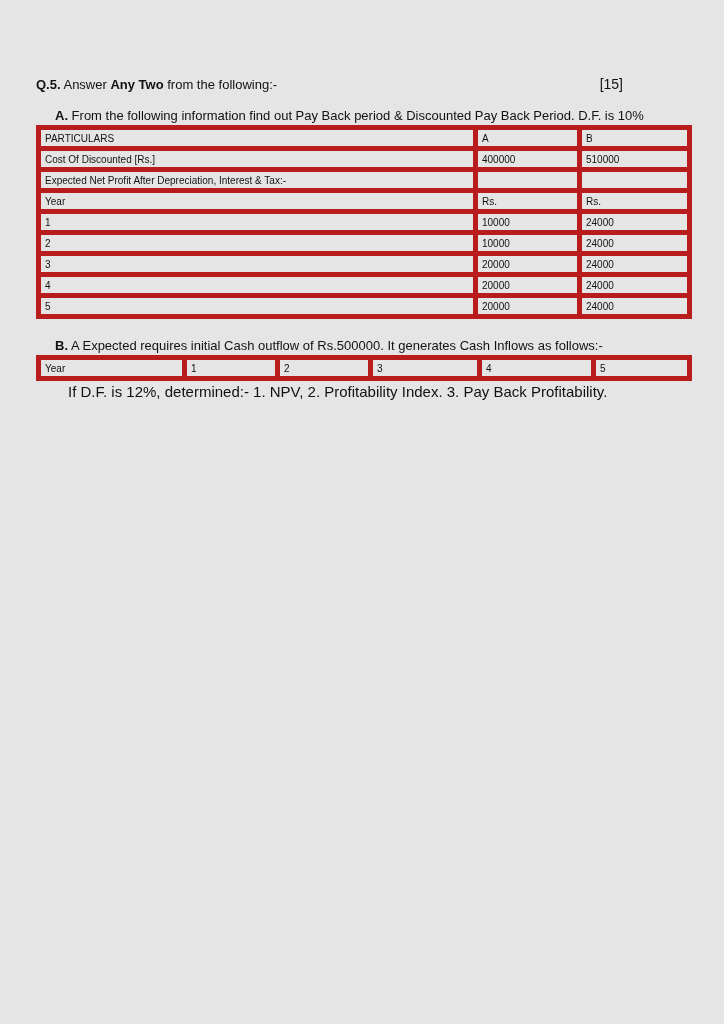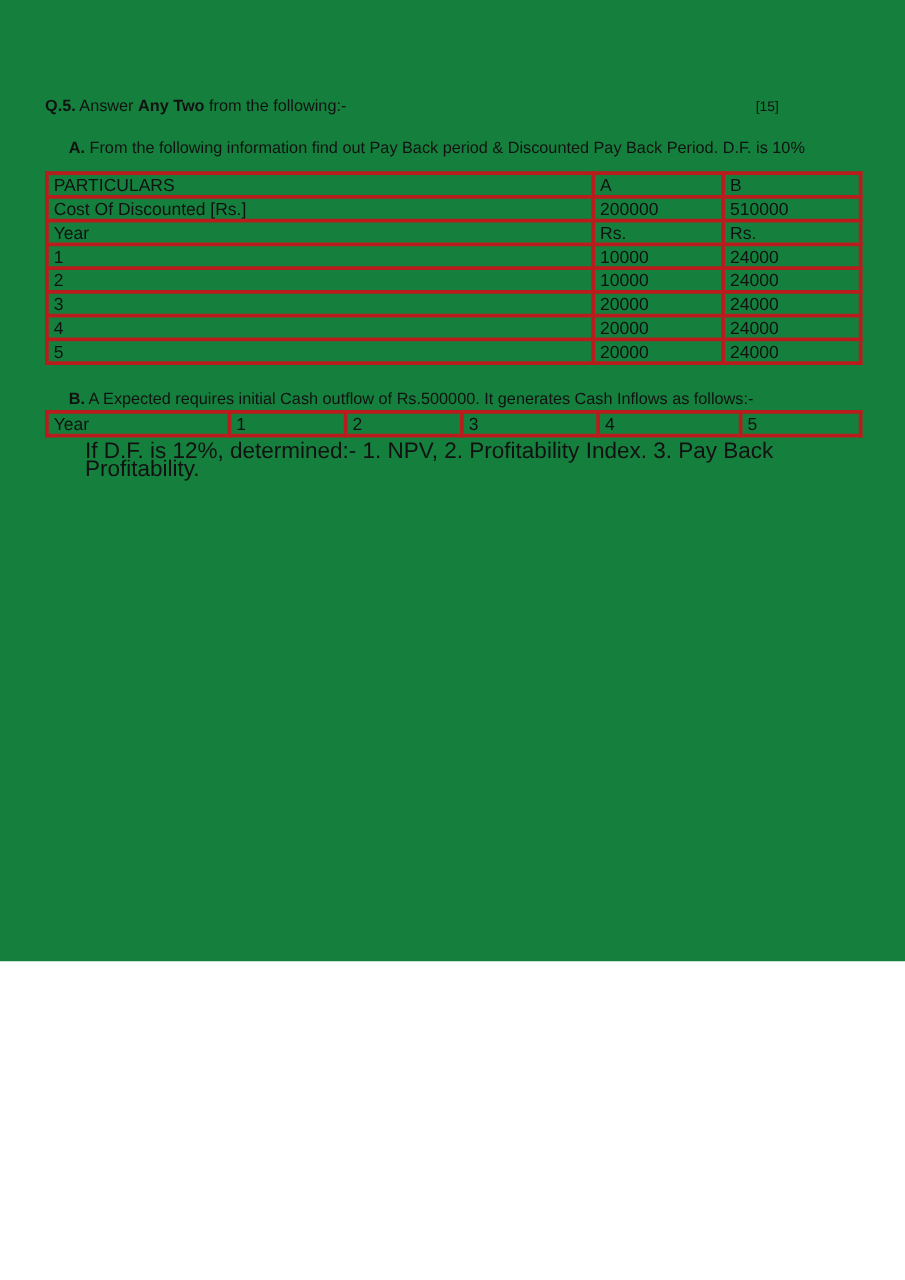--- a/index.html
+++ b/index.html
@@ -3,56 +3,56 @@
 <meta charset="utf-8">
 <style>
   html, body { margin: 0; padding: 0; }
   body {
     width: 724px; height: 1024px;
     background: #ffffff;
     font-family: "Liberation Sans", sans-serif;
     color: #111111;
     -webkit-font-smoothing: antialiased;
   }
-  .page { position: relative; width: 724px; height: 769px; overflow: hidden; background: #15803d; }
+  .page { position: relative; width: 724px; height: 1024px; overflow: hidden; background: #e5e5e5; }
   .content { padding: 77px 37px 0 36px; }
 
   .qline { display: flex; justify-content: space-between; align-items: baseline; font-size: 13px; line-height: 15px; }
   .b { font-weight: bold; }
-  .marks { margin-right: 64px; font-size: 11px; }
+  .marks { margin-right: 64px; font-size: 14px; }
 
   .section-line { font-size: 13px; line-height: 15px; padding-left: 19px; }
-  .a-line { margin-top: 16px; margin-bottom: 12px; }
+  .a-line { margin-top: 16px; margin-bottom: 2px; }
   .b-line { margin-top: 19px; margin-bottom: 2px; }
   .c-line { margin-top: 23px; }
   .section-label { font-weight: bold; }
 
   table { border-collapse: collapse; table-layout: fixed; width: 651px; }
   td {
-    border: 3px solid #b91c1c;
-    font-size: 14px;
+    border: 5px solid #b91c1c;
+    font-size: 10px;
     line-height: 15px;
     height: 16px;
     padding: 0 0 0 4px;
     vertical-align: middle;
     white-space: nowrap;
     overflow: hidden;
   }
   .tblA col.c1 { width: 437px; }
   .tblA col.c2 { width: 104px; }
   .tblA col.c3 { width: 110px; }
 
   .tblB col.y1 { width: 146px; }
   .tblB col.y2 { width: 93px; }
   .tblB col.y3 { width: 93px; }
   .tblB col.y4 { width: 109px; }
   .tblB col.y5 { width: 114px; }
   .tblB col.y6 { width: 96px; }
 
-  .note { font-size: 18px; line-height: 15px; padding-left: 32px; margin-top: 3px; }
+  .note { font-size: 15px; line-height: 15px; padding-left: 32px; margin-top: 3px; }
 </style>
 </head>
 <body>
 
 <div class="page">
   <div class="content">
 
     <div class="qline">
       <span>
         <span class="b">Q.5.</span><span> Answer </span><span class="b">Any Two</span><span> from the following:-</span>
@@ -71,22 +71,27 @@
           <col class="c3">
         </colgroup>
       <tbody>
         <tr>
           <td>PARTICULARS</td>
           <td>A</td>
           <td>B</td>
         </tr>
         <tr>
           <td>Cost Of Discounted [Rs.]</td>
-          <td>200000</td>
+          <td>400000</td>
           <td>510000</td>
+        </tr>
+        <tr>
+          <td>Expected Net Profit After Depreciation, Interest &amp; Tax:-</td>
+          <td></td>
+          <td></td>
         </tr>
         <tr>
           <td>Year</td>
           <td>Rs.</td>
           <td>Rs.</td>
         </tr>
         <tr>
           <td>1</td>
           <td>10000</td>
           <td>24000</td>

